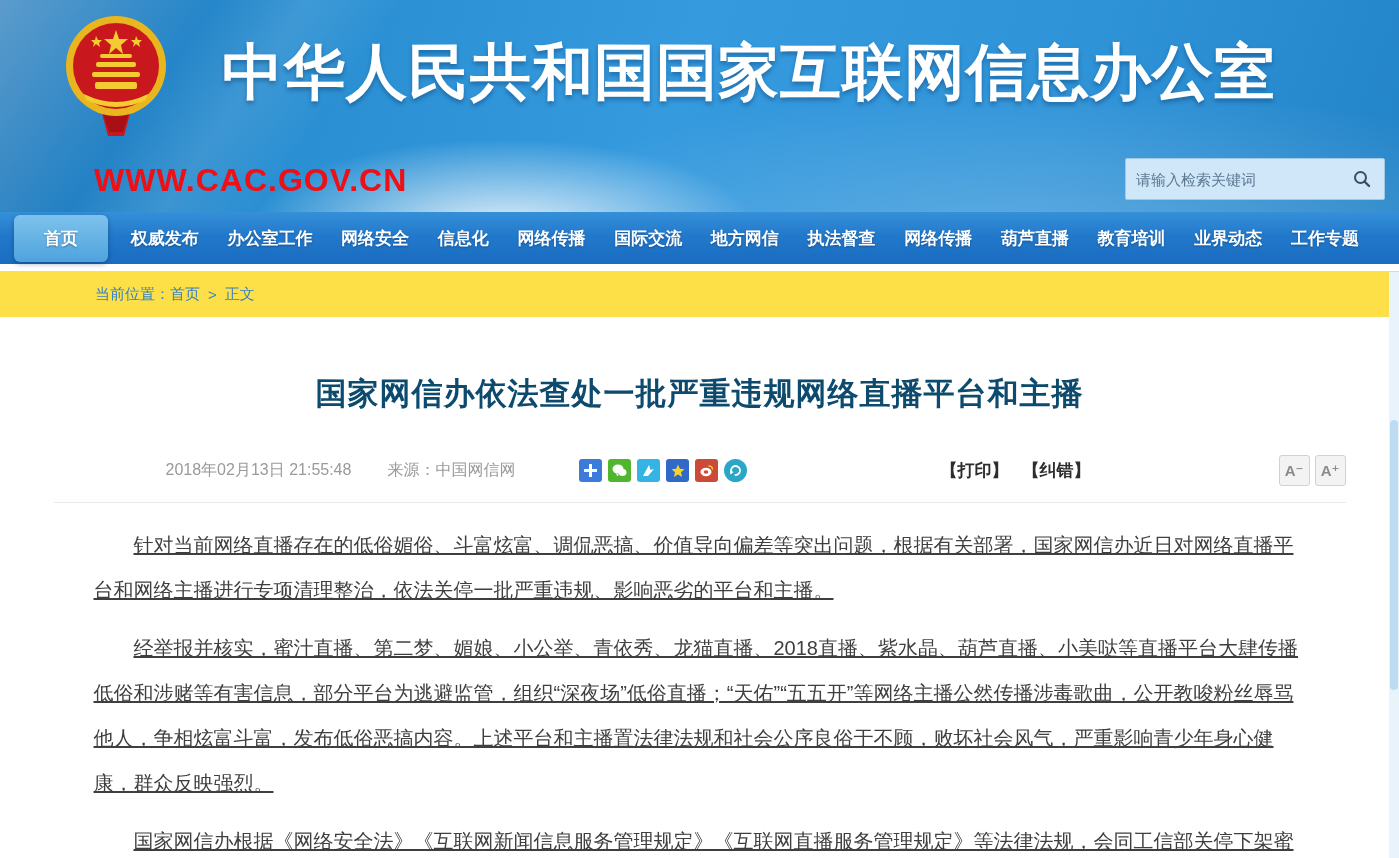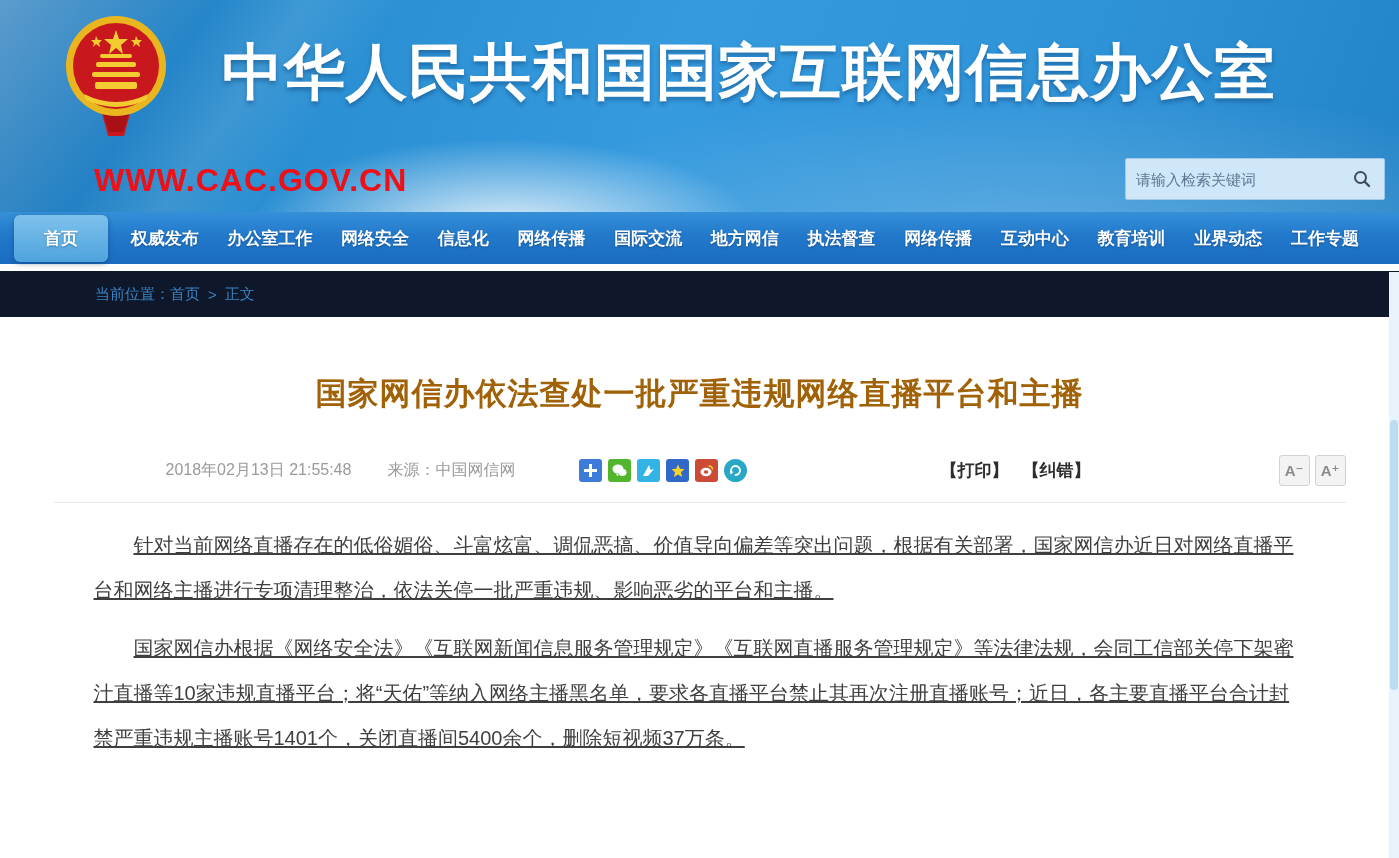--- a/index.html
+++ b/index.html
@@ -41,29 +41,29 @@
     background:linear-gradient(180deg,#3590d8 0%, #2279cb 45%, #1a6cc0 100%);
     display:flex; align-items:center; justify-content:space-between;
     padding:0 34px 0 14px; position:relative; }
   .nav-item{ color:#fff; font-size:17px; font-weight:bold; text-decoration:none;
     text-shadow:0 1px 2px rgba(0,30,70,.4); padding:0 6px; white-space:nowrap; cursor:pointer;margin-left:15px; }
   .nav-item.active{ background:linear-gradient(180deg,#7ec2ec,#4ea3de);
     border-radius:6px; padding:12px 30px; margin:-6px 0;
     box-shadow:0 2px 5px rgba(0,30,70,.35); }
 
   
-  .crumb-strip{ width:1399px; height:46px; margin-top:7px; background:#0f172a;
+  .crumb-strip{ width:1399px; height:46px; margin-top:7px; background:#fde047;
     display:flex; align-items:center; padding-left:95px;
     font-size:15px; color:#3a82c0; }
   .crumb-strip a{ color:#3a82c0; text-decoration:none; cursor:pointer; }
   .crumb-sep{ margin:0 8px; }
 
   
   .article-title{ margin-top:56px; text-align:center;
-    font-size:31px; font-weight:bold; color:#a16207; letter-spacing:1px; }
+    font-size:31px; font-weight:bold; color:#0c4a6e; letter-spacing:1px; }
   .meta-row{ width:1292px; margin:40px auto 8px; display:flex; align-items:center;
     padding-left:112px; }
   .meta-date,.meta-source{ font-size:16px; color:#9a9a9a; }
   .meta-source{ margin-left:36px;font-family:Liberation Mono, monospace; }
   .share-bar{ display:flex; margin-left:64px; gap:6px; align-items:center; }
   .share-ic{ width:23px; height:23px; border-radius:3px; border:none; cursor:pointer;
     display:flex; align-items:center; justify-content:center; padding:0; }
   .share-ic.round{ border-radius:50%; }
   .meta-actions{ margin-left:auto; margin-right:188px; font-size:17px;
     font-weight:bold; color:#2d2d2d; display:flex; gap:14px; }
@@ -119,21 +119,21 @@
   <a class="nav-item active">首页</a>
   <a class="nav-item">权威发布</a>
   <a class="nav-item">办公室工作</a>
   <a class="nav-item">网络安全</a>
   <a class="nav-item">信息化</a>
   <a class="nav-item">网络传播</a>
   <a class="nav-item">国际交流</a>
   <a class="nav-item">地方网信</a>
   <a class="nav-item">执法督查</a>
   <a class="nav-item">网络传播</a>
-  <a class="nav-item">互动中心</a>
+  <a class="nav-item">葫芦直播</a>
   <a class="nav-item">教育培训</a>
   <a class="nav-item">业界动态</a>
   <a class="nav-item">工作专题</a>
 </div>
 
 <div class="crumb-strip">
   <span>当前位置：</span>
   <a>首页</a>
   <span class="crumb-sep">&gt;</span>
   <span>正文</span>
@@ -192,18 +192,19 @@
   <span class="font-btns">
     <button class="font-btn">A⁻</button>
     <button class="font-btn">A⁺</button>
   </span>
 </div>
 
 <div class="meta-sep"></div>
 
 <div class="article-body">
   <p>针对当前网络直播存在的低俗媚俗、斗富炫富、调侃恶搞、价值导向偏差等突出问题，根据有关部署，国家网信办近日对网络直播平台和网络主播进行专项清理整治，依法关停一批严重违规、影响恶劣的平台和主播。</p>
+  <p>经举报并核实，蜜汁直播、第二梦、媚娘、小公举、青依秀、龙猫直播、2018直播、紫水晶、葫芦直播、小美哒等直播平台大肆传播低俗和涉赌等有害信息，部分平台为逃避监管，组织“深夜场”低俗直播；“天佑”“五五开”等网络主播公然传播涉毒歌曲，公开教唆粉丝辱骂他人，争相炫富斗富，发布低俗恶搞内容。上述平台和主播置法律法规和社会公序良俗于不顾，败坏社会风气，严重影响青少年身心健康，群众反映强烈。</p>
   <p>国家网信办根据《网络安全法》《互联网新闻信息服务管理规定》《互联网直播服务管理规定》等法律法规，会同工信部关停下架蜜汁直播等10家违规直播平台；将“天佑”等纳入网络主播黑名单，要求各直播平台禁止其再次注册直播账号；近日，各主要直播平台合计封禁严重违规主播账号1401个，关闭直播间5400余个，删除短视频37万条。</p>
 </div>
 
 <div class="scrollbar">
   <div class="scroll-thumb"></div>
 </div>
 
 </body></html>

